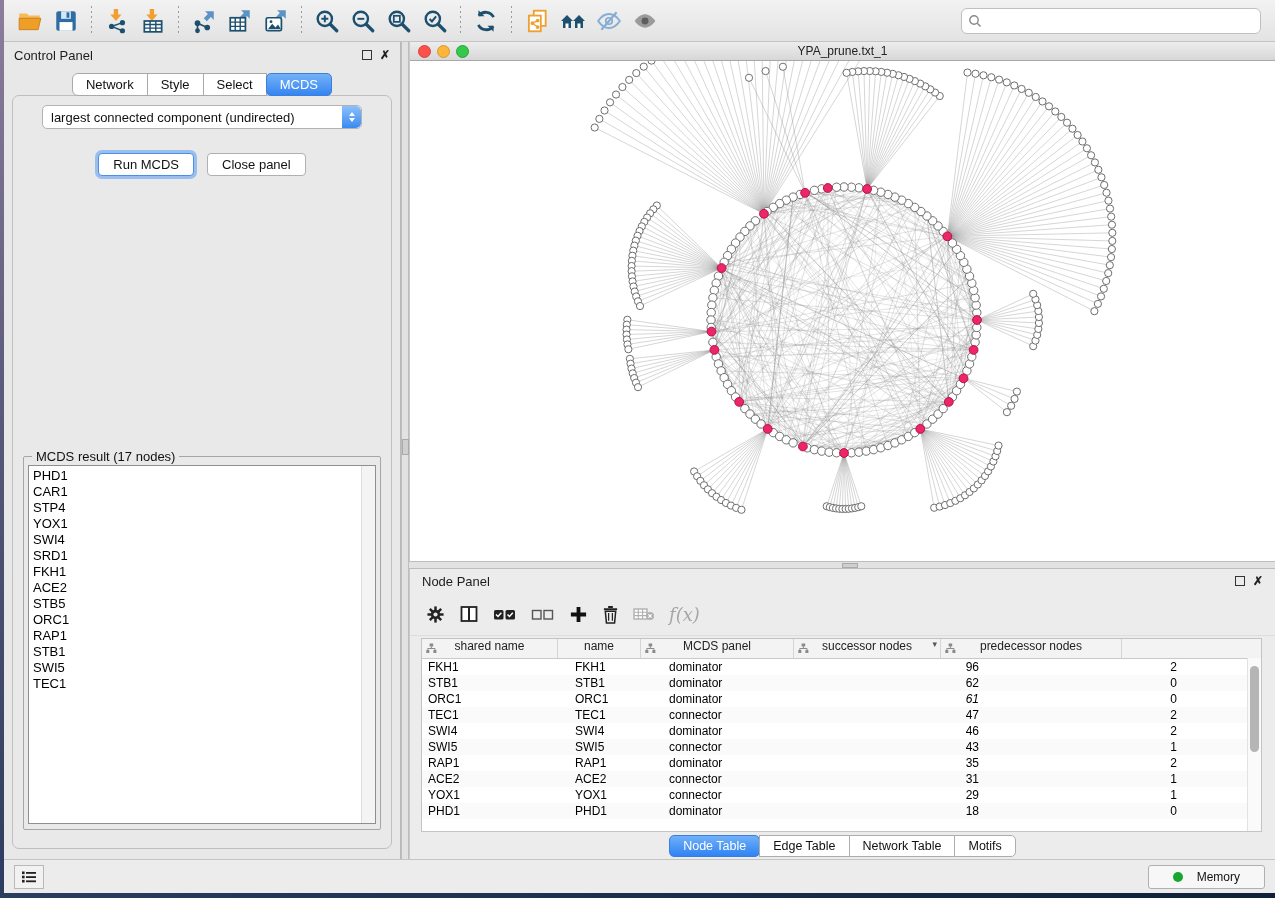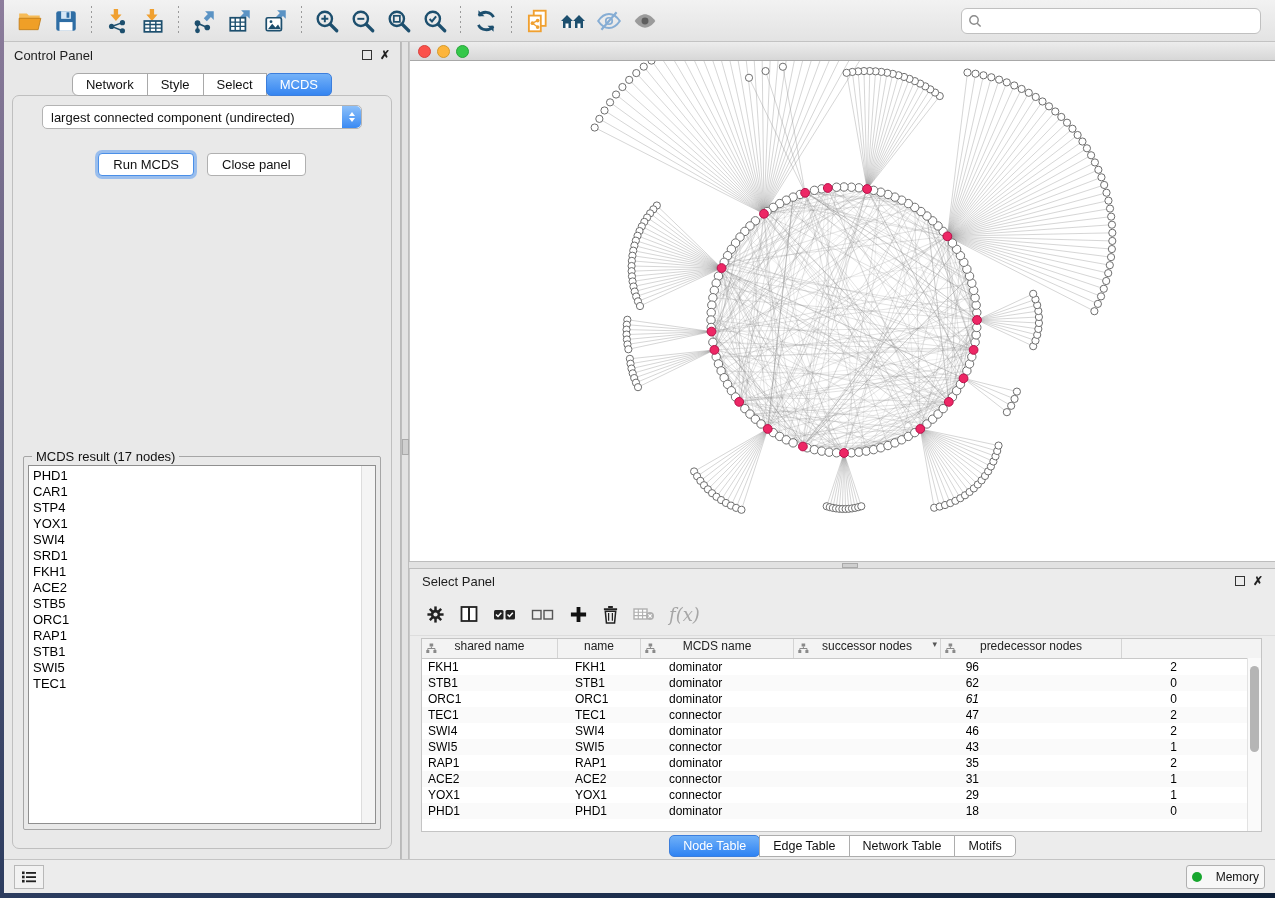--- a/index.html
+++ b/index.html
@@ -115,21 +115,21 @@
   .tp-tab:first-child{border-radius:5px 0 0 5px;margin-left:0;}
   .tp-tab:last-child{border-radius:0 5px 5px 0;}
   .tp-tab.active{background:linear-gradient(#6fb0f8,#2f83f3);color:#fff;border-color:#3c7edc;
     border-radius:5px;}
   
   .status-bar{height:33px;background:#ececec;border-top:1px solid #c4c4c4;
     display:flex;align-items:center;padding:0 10px;flex:none;}
   .sb-left-btn{width:28px;height:22px;border:1px solid #b8b8b8;background:#f2f2f2;
     display:flex;align-items:center;justify-content:center;cursor:pointer;}
   .memory-btn{margin-left:auto;height:22px;border:1px solid #b0b0b0;border-radius:3px;
-    background:#f7f7f7;display:flex;align-items:center;gap:14px;padding:0 5px;cursor:pointer;}
+    background:#f7f7f7;display:flex;align-items:center;gap:14px;padding:0 24px;cursor:pointer;}
   .memory-dot{width:10px;height:10px;border-radius:50%;background:#17a62e;}
   .memory-btn span{font-size:12px;color:#111;}
 </style>
 </head>
 <body>
 
 <div class="app">
 
   <div class="toolbar">
     <div class="tbtn">
@@ -324,20 +324,21 @@
 
     <div class="right-col">
 
       <div class="net-window">
         <div class="net-titlebar">
           <span class="lights">
             <span class="light red"></span>
             <span class="light yellow"></span>
             <span class="light green"></span>
           </span>
+          <span class="net-title">YPA_prune.txt_1</span>
         </div>
         <div class="net-canvas">
           <svg id="network-svg" width="869" height="497">
               <line x1="353.9586019207776" y1="152.78147716371006" x2="308.46351706898713" y2="215.07288475996276" stroke="#8a8a8a" stroke-width="0.75" opacity="0.32"></line>
               <line x1="353.9586019207776" y1="152.78147716371006" x2="510.9632823919141" y2="367.46959557158164" stroke="#8a8a8a" stroke-width="0.75" opacity="0.32"></line>
               <line x1="353.9586019207776" y1="152.78147716371006" x2="369.66538801500315" y2="375.40471511386426" stroke="#8a8a8a" stroke-width="0.75" opacity="0.32"></line>
               <line x1="353.9586019207776" y1="152.78147716371006" x2="498.3346119849969" y2="142.59528488613574" stroke="#8a8a8a" stroke-width="0.75" opacity="0.32"></line>
               <line x1="353.9586019207776" y1="152.78147716371006" x2="301.83627608419874" y2="273.89127532173995" stroke="#8a8a8a" stroke-width="0.75" opacity="0.32"></line>
               <line x1="353.9586019207776" y1="152.78147716371006" x2="419.10872467826005" y2="126.83627608419874" stroke="#8a8a8a" stroke-width="0.75" opacity="0.32"></line>
               <line x1="353.9586019207776" y1="152.78147716371006" x2="334.8295920705389" y2="347.62409486761646" stroke="#8a8a8a" stroke-width="0.75" opacity="0.32"></line>
@@ -1170,21 +1171,21 @@
               <circle cx="392.90073974813197" cy="385.4905166672554" r="4.4" fill="#ED2765" stroke="#b8124b" stroke-width="1"></circle>
               <circle cx="329.194569770306" cy="340.8829762183125" r="4.4" fill="#ED2765" stroke="#b8124b" stroke-width="1"></circle>
             </svg>
         </div>
       </div>
 
       <div class="hsplit"></div>
 
       <div class="table-panel">
         <div class="tp-header">
-          <span class="panel-title">Select Panel</span>
+          <span class="panel-title">Node Panel</span>
           <span class="win-ctrls">
             <span class="float-btn"></span>
             <span class="close-btn">✗</span>
           </span>
         </div>
         <div class="tp-toolbar">
           <span class="tp-btn">
             <svg width="19" height="19" viewBox="0 0 20 20">
               <g fill="#222">
                   <rect x="8.7" y="1.5" width="2.6" height="17"></rect>
@@ -1253,21 +1254,21 @@
               <div class="th" style="width: 82px; flex: 0 0 auto;">
                 <span>name</span>
               </div>
               <div class="th" style="width: 152px; flex: 0 0 auto;">
                 <svg class="tree-ic" width="11" height="11" viewBox="0 0 11 11">
                   <rect x="3.6" y="0.5" width="3.6" height="3" fill="#8a8a8a"></rect>
                   <rect x="0.3" y="7" width="3" height="3" fill="#8a8a8a"></rect>
                   <rect x="7.4" y="7" width="3" height="3" fill="#8a8a8a"></rect>
                   <path d="M5.4 3.5v2M1.8 7V5.5h7.2V7" stroke="#8a8a8a" fill="none"></path>
                 </svg>
-                <span>MCDS name</span>
+                <span>MCDS panel</span>
               </div>
               <div class="th" style="width: 146px; flex: 0 0 auto;">
                 <svg class="tree-ic" width="11" height="11" viewBox="0 0 11 11">
                   <rect x="3.6" y="0.5" width="3.6" height="3" fill="#8a8a8a"></rect>
                   <rect x="0.3" y="7" width="3" height="3" fill="#8a8a8a"></rect>
                   <rect x="7.4" y="7" width="3" height="3" fill="#8a8a8a"></rect>
                   <path d="M5.4 3.5v2M1.8 7V5.5h7.2V7" stroke="#8a8a8a" fill="none"></path>
                 </svg>
                 <span>successor nodes</span>
                 <span class="sort-chev">▾</span>

